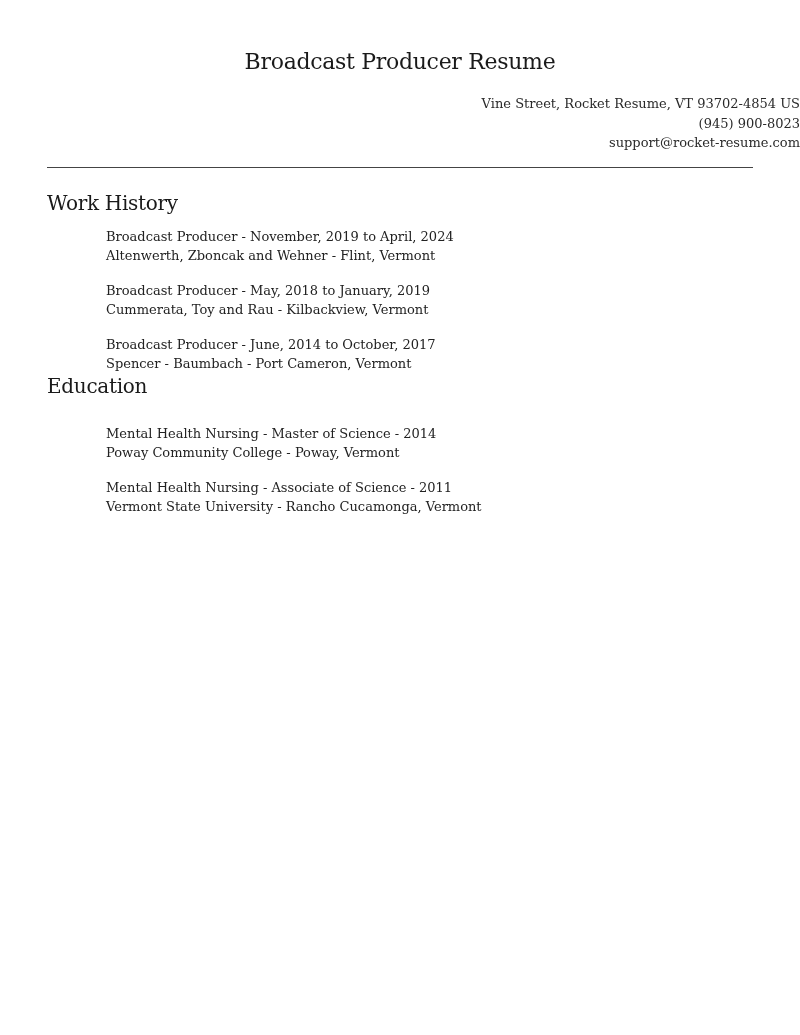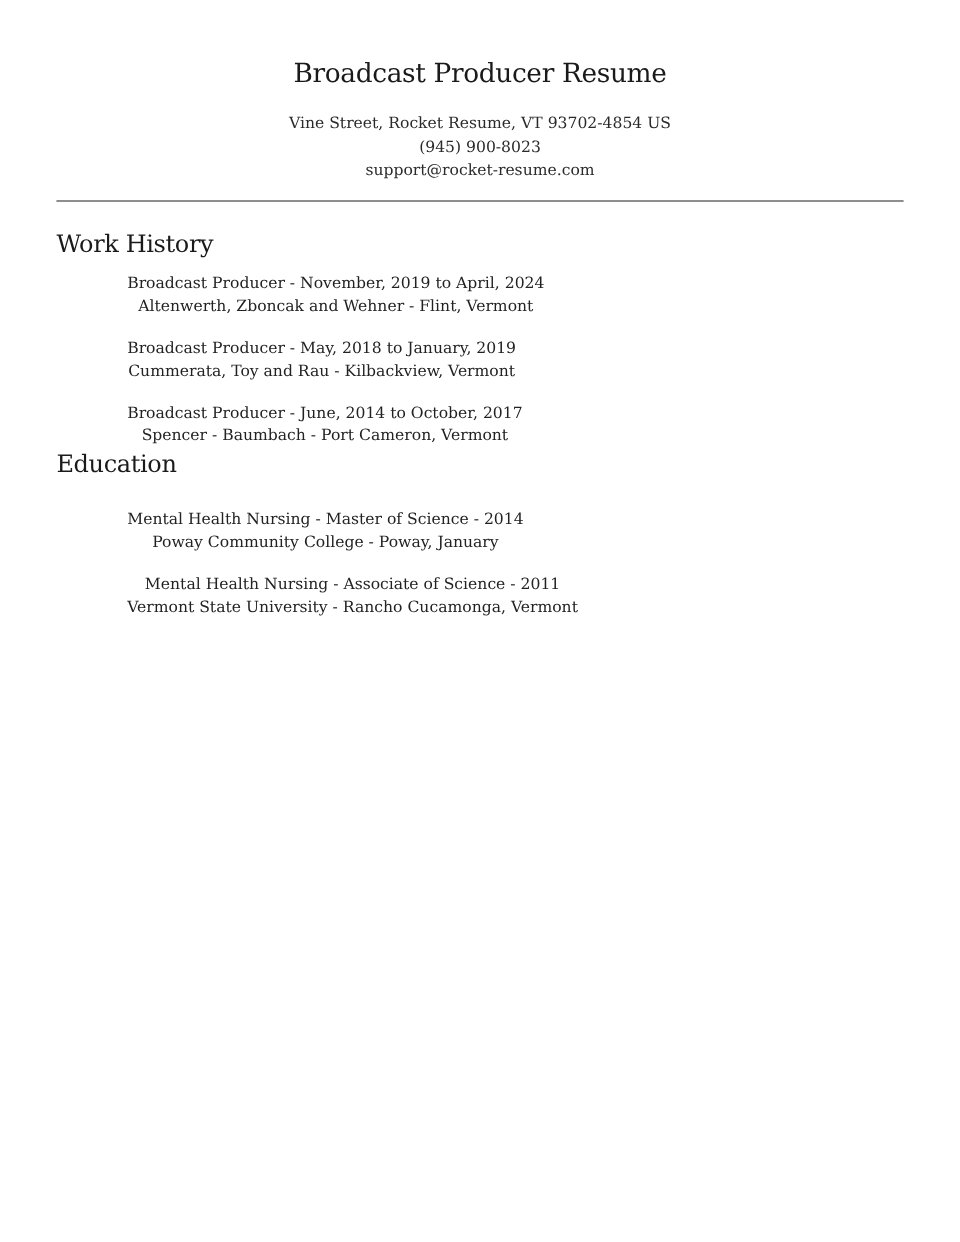--- a/index.html
+++ b/index.html
@@ -10,33 +10,33 @@
       position: relative;
     }
     .title {
       position: absolute; left: 0; width: 800px; top: 40px;
       text-align: center; font-size: 22px; line-height: 44px;
       font-family: "DejaVu Serif", serif; color: #1a1a1a;
       letter-spacing: -0.3px;
     }
     .contact {
       position: absolute; left: 0; width: 800px; top: 94px;
-      text-align: center; font-size: 13px; line-height: 19.5px; color: #2a2a2a;
+      text-align: right; font-size: 13px; line-height: 19.5px; color: #2a2a2a;
     }
     .contact div { height: 19.5px; }
     .rule {
       position: absolute; left: 47px; width: 706px; top: 167px;
       height: 1px; background: #444444;
     }
     .section-title {
       position: absolute; left: 47px; font-size: 20px; line-height: 30px; color: #1a1a1a;
       letter-spacing: -0.3px;
     }
     .entry { position: absolute; left: 106px; font-size: 13px; line-height: 19px; color: #222; }
-    .entry div { white-space: nowrap; text-align: center; }
+    .entry div { white-space: nowrap; }
   </style>
 </head>
 <body>
 
 <h1 class="title" style="margin:0;font-weight:normal;">Broadcast Producer Resume</h1>
 
 <div class="contact">
   <div>Vine Street, Rocket Resume, VT 93702-4854 US</div>
   <div>(945) 900-8023</div>
   <div>support@rocket-resume.com</div>
@@ -56,18 +56,18 @@
 </div>
 <div class="entry" style="top:335px;">
   <div>Broadcast Producer - June, 2014 to October, 2017</div>
   <div>Spencer - Baumbach - Port Cameron, Vermont</div>
 </div>
 
 <h2 class="section-title" style="margin:0;font-weight:normal;top:371px;">Education</h2>
 
 <div class="entry" style="top:424px;">
   <div>Mental Health Nursing - Master of Science - 2014</div>
-  <div>Poway Community College - Poway, January</div>
+  <div>Poway Community College - Poway, Vermont</div>
 </div>
 <div class="entry" style="top:478px;">
   <div>Mental Health Nursing - Associate of Science - 2011</div>
   <div>Vermont State University - Rancho Cucamonga, Vermont</div>
 </div>
 
 </body></html>

